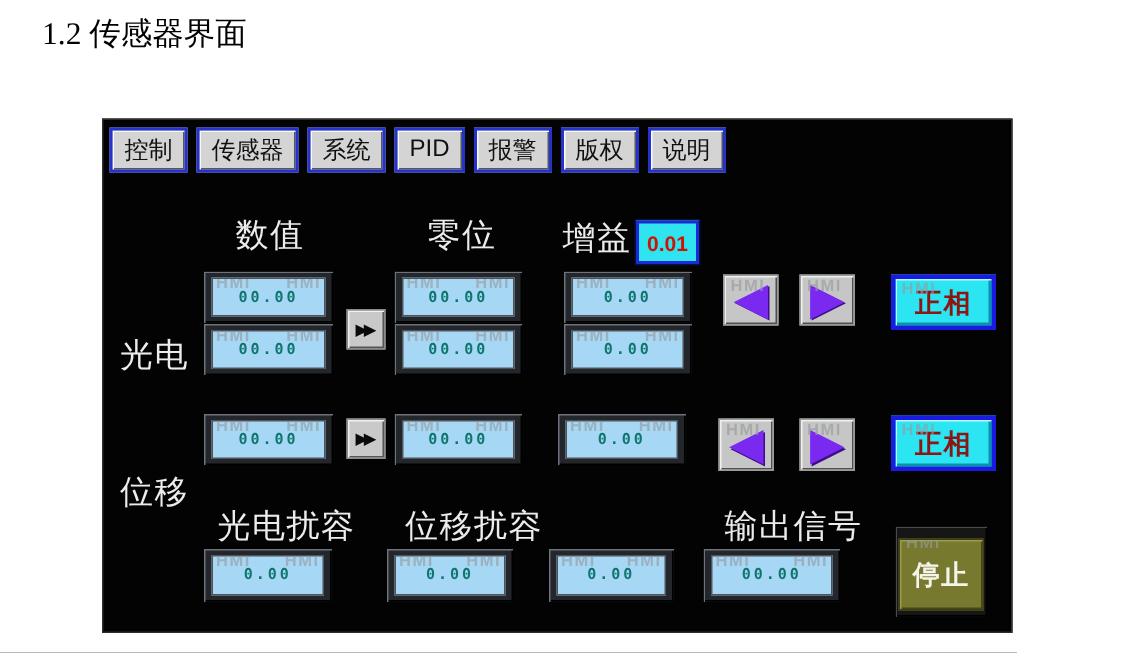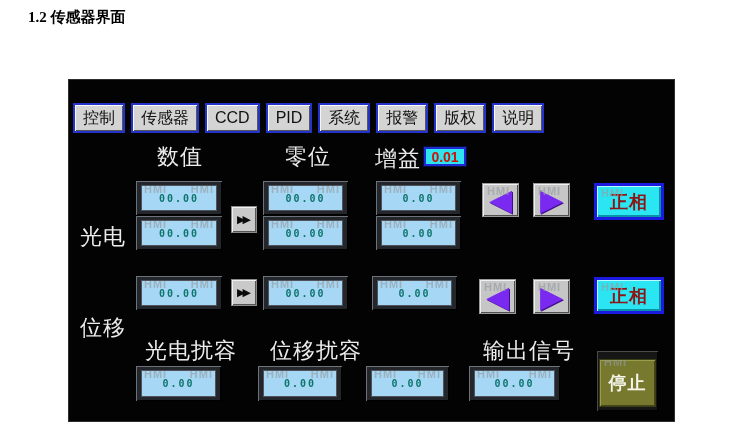--- a/index.html
+++ b/index.html
@@ -3,29 +3,29 @@
 <meta charset="utf-8">
 <style>
   * { margin:0; padding:0; box-sizing:border-box; }
   body { background:#e8e8e8; font-family:"Liberation Sans", sans-serif; }
   .page {
     position:relative; width:750px; height:435px; background:#ffffff;
     overflow:hidden;
   }
   .heading {
     position:absolute; left:28px; top:8px;
-    font-family:"Liberation Serif", serif; font-weight:bold;
-    font-size:15px; color:#000;
+    font-family:"Liberation Serif", serif; font-weight:normal;
+    font-size:21px; color:#000;
   }
   .panel {
     position:absolute; left:68px; top:79px; width:607px; height:343px;
     background:#030303; border:1px solid #2e2e2e;
   }
   
-  .tabs { position:absolute; left:4px; top:23px; display:flex; gap:6px; }
+  .tabs { position:absolute; left:4px; top:5px; display:flex; gap:6px; }
   .tab {
     height:30px; padding:0 8px; display:flex; align-items:center; justify-content:center;
     background:#d4d4d4; color:#101010; font-size:16px;
     border:2px solid #2433cc;
     box-shadow: inset 1px 1px 0 #fafafa, inset -1px -1px 0 #585858;
     cursor:default; white-space:nowrap;
   }
   
   .lbl { position:absolute; color:#ececec; font-size:22px; letter-spacing:1px; white-space:nowrap; }
   
@@ -49,21 +49,21 @@
     pointer-events:none;
   }
   .wm i, .wm-one {
     font-style:normal; font-family:"Liberation Sans", sans-serif;
     font-size:11px; font-weight:bold; color:rgba(150,155,160,0.65);
     letter-spacing:1px;
   }
   .wm-one { position:absolute; top:1px; left:4px; pointer-events:none; }
   
   .gain-box {
-    position:absolute; left:355px; top:67px; width:42px; height:19px;
+    position:absolute; left:355px; top:67px; width:42px; height:29px;
     background:#2fe3ef; border:2px solid #1c2ad4;
     box-shadow: 0 0 0 1px #05103d;
     display:flex; align-items:center; justify-content:center;
     color:#cc1405; font-weight:bold; font-size:14px;
   }
   
   .transfer {
     position:absolute; width:26px; height:27px;
     background:#c9c9c9; border:1px solid #8a8a8a;
     box-shadow: inset 1px 1px 0 #f0f0f0, inset -1px -1px 0 #555;
@@ -112,23 +112,22 @@
 
 <div class="page">
 
   <div class="heading">1.2 传感器界面</div>
 
   <div class="panel">
 
     <div class="tabs">
       <div class="tab">控制</div>
       <div class="tab">传感器</div>
-      <div class="tab">CCD</div>
+      <div class="tab">系统</div>
       <div class="tab">PID</div>
-      <div class="tab">系统</div>
       <div class="tab">报警</div>
       <div class="tab">版权</div>
       <div class="tab">说明</div>
     </div>
 
     <div class="lbl" style="left:88px; top:62px;">数值</div>
     <div class="lbl" style="left:216px; top:62px;">零位</div>
     <div class="lbl" style="left:306px; top:64px;">增益</div>
     <div class="gain-box">
       <span>0.01</span>

